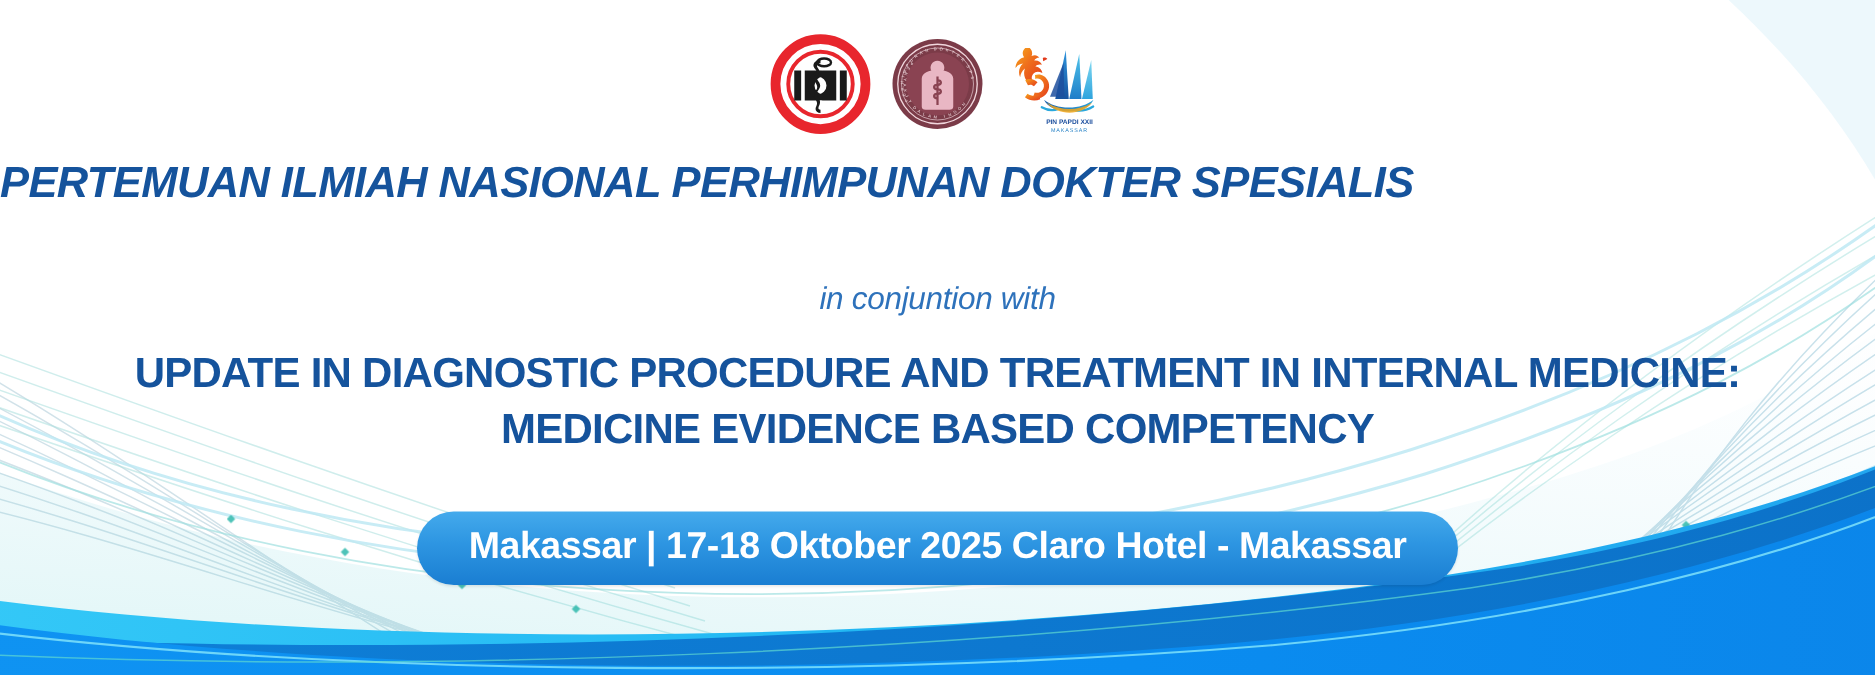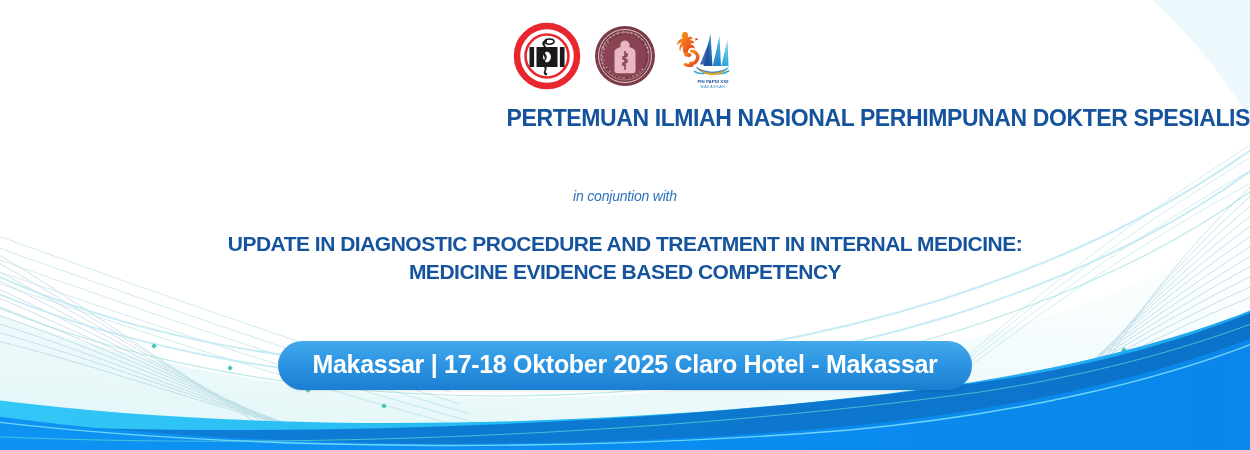--- a/index.html
+++ b/index.html
@@ -48,50 +48,51 @@
     width: 72px;
     height: 72px;
   }
 
   
   .main-title {
     position: absolute;
     top: 104px;
     left: 0;
     width: 1250px;
-    text-align: right;
+    text-align: left;
     color: #15539c;
-    font-size: 23px;
+    font-size: 29px;
     font-weight: bold;
     letter-spacing: -0.4px;
     line-height: 1.28;
+    font-style: italic;
   }
   .main-title .l2 { display: block; }
 
   .conjunction {
     position: absolute;
     top: 188px;
     left: 0;
     width: 1250px;
     text-align: center;
     color: #2e72bb;
-    font-size: 14px;
+    font-size: 21px;
     font-style: italic;
     font-weight: normal;
     letter-spacing: -0.2px;
   }
 
   .sub-title {
     position: absolute;
     top: 230px;
     left: 0;
     width: 1250px;
     text-align: center;
     color: #15539c;
-    font-size: 21px;
+    font-size: 28px;
     font-weight: bold;
     letter-spacing: -0.5px;
     line-height: 1.33;
   }
   .sub-title .l2 { display: block; }
 
   
   .badge-wrap {
     position: absolute;
     top: 341px;

